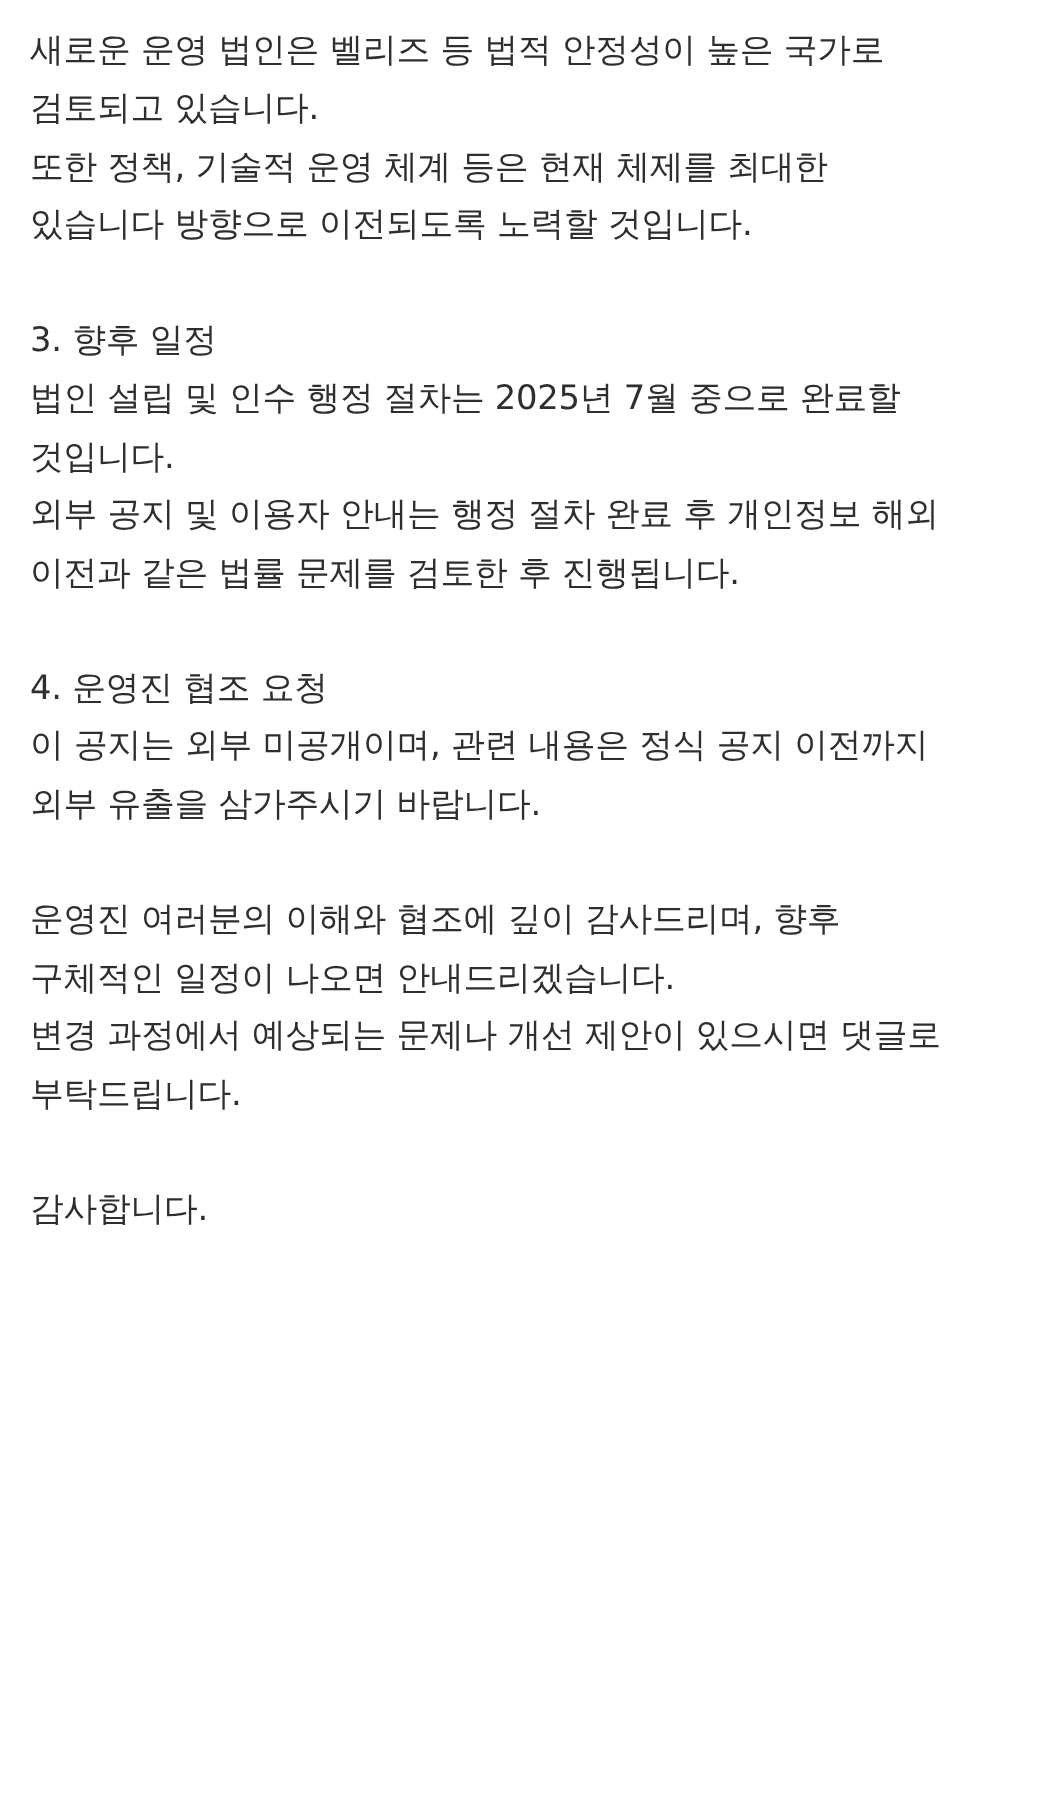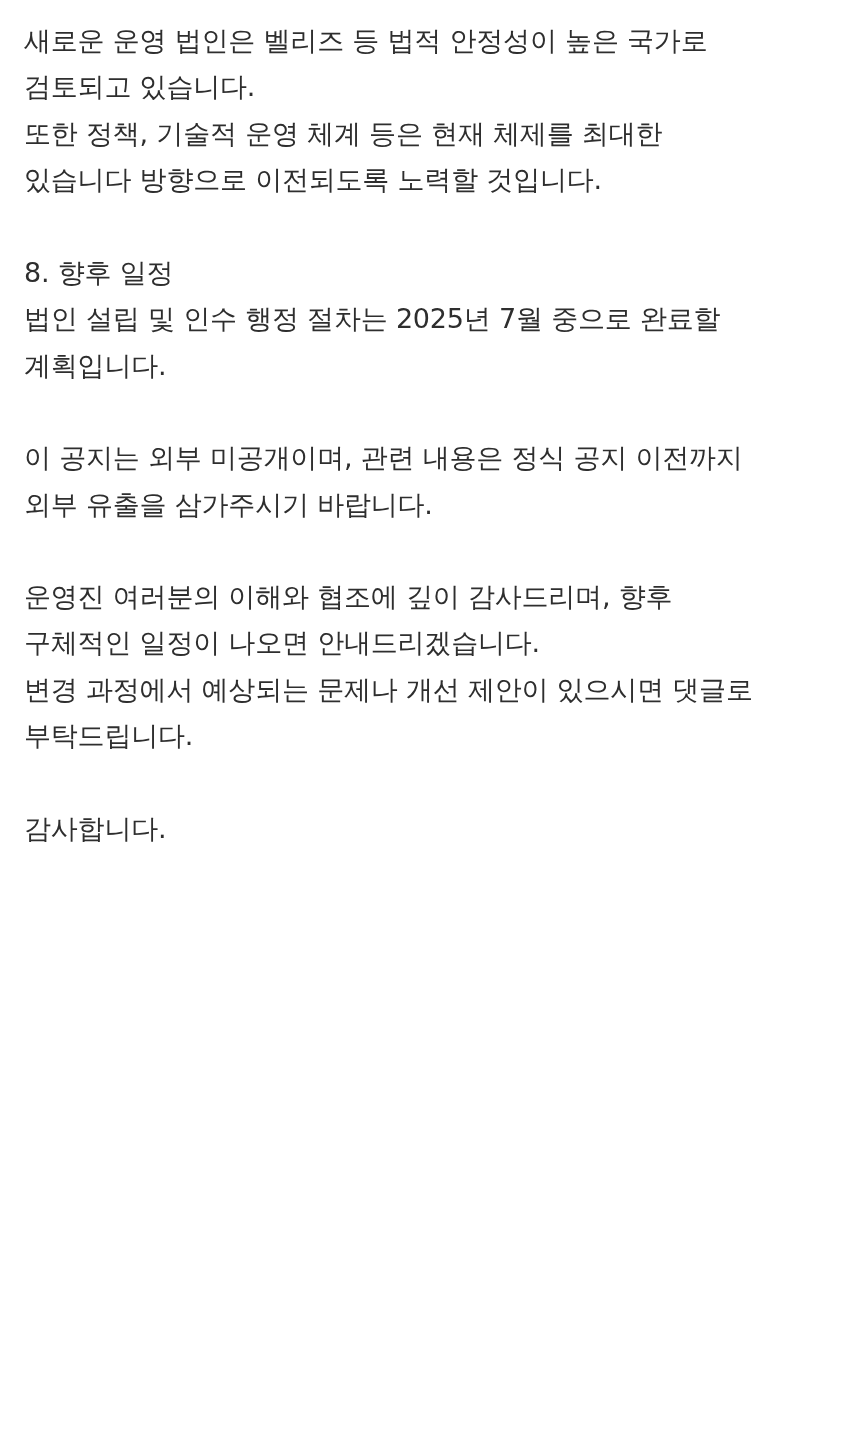--- a/index.html
+++ b/index.html
@@ -46,25 +46,27 @@
 </head>
 <body>
 
 <div class="page">
 
   <p class="para">새로운 운영 법인은 벨리즈 등 법적 안정성이 높은 국가로 검토되고 있습니다.</p>
   <p class="para">또한 정책, 기술적 운영 체계 등은 현재 체제를 최대한 있습니다 방향으로 이전되도록 노력할 것입니다.</p>
 
   <div class="gap-blank"></div>
 
-  <p class="heading">8. 향후 일정</p>
-  <p class="para">법인 설립 및 인수 행정 절차는 2025년 7월 중으로 완료할 계획입니다.</p>
+  <p class="heading">3. 향후 일정</p>
+  <p class="para">법인 설립 및 인수 행정 절차는 2025년 7월 중으로 완료할 것입니다.</p>
+  <p class="para">외부 공지 및 이용자 안내는 행정 절차 완료 후 개인정보 해외 이전과 같은 법률 문제를 검토한 후 진행됩니다.</p>
 
   <div class="gap-blank"></div>
 
+  <p class="heading">4. 운영진 협조 요청</p>
   <p class="para">이 공지는 외부 미공개이며, 관련 내용은 정식 공지 이전까지 외부 유출을 삼가주시기 바랍니다.</p>
 
   <div class="gap-blank"></div>
 
   <p class="para">운영진 여러분의 이해와 협조에 깊이 감사드리며, 향후 구체적인 일정이 나오면 안내드리겠습니다.</p>
   <p class="para">변경 과정에서 예상되는 문제나 개선 제안이 있으시면 댓글로 부탁드립니다.</p>
 
   <div class="gap-blank"></div>
 
   <p class="para">감사합니다.</p>

